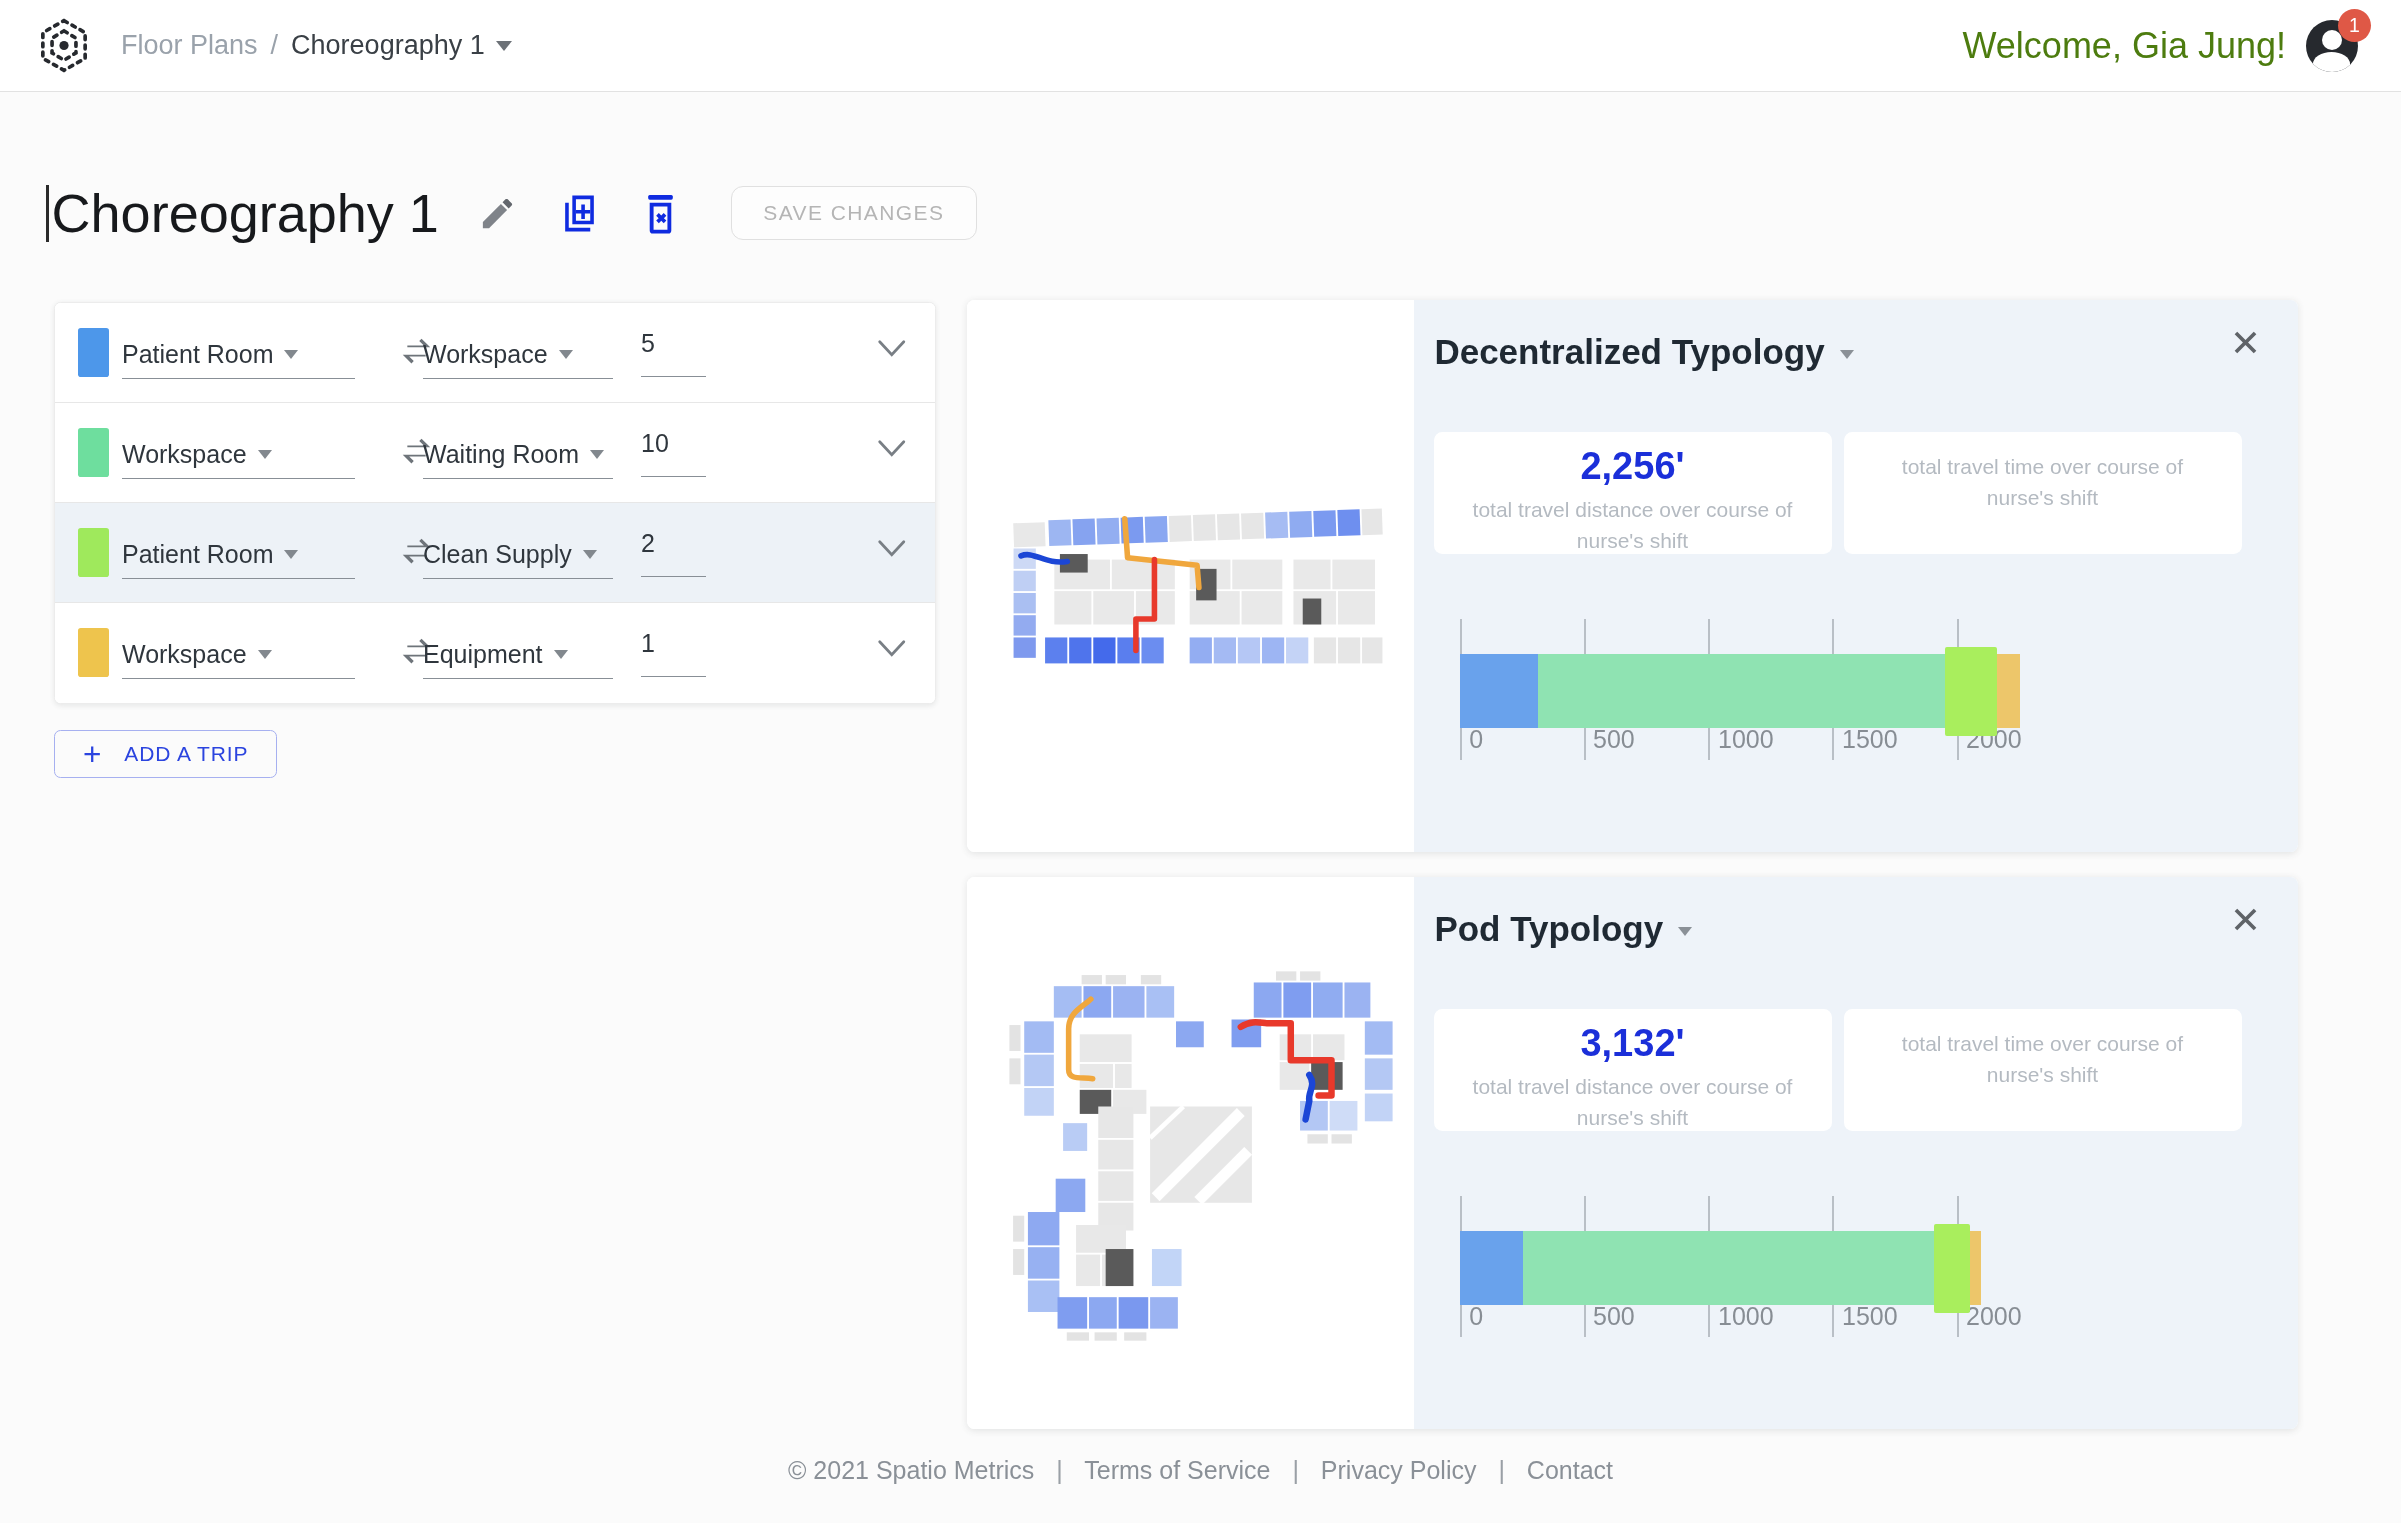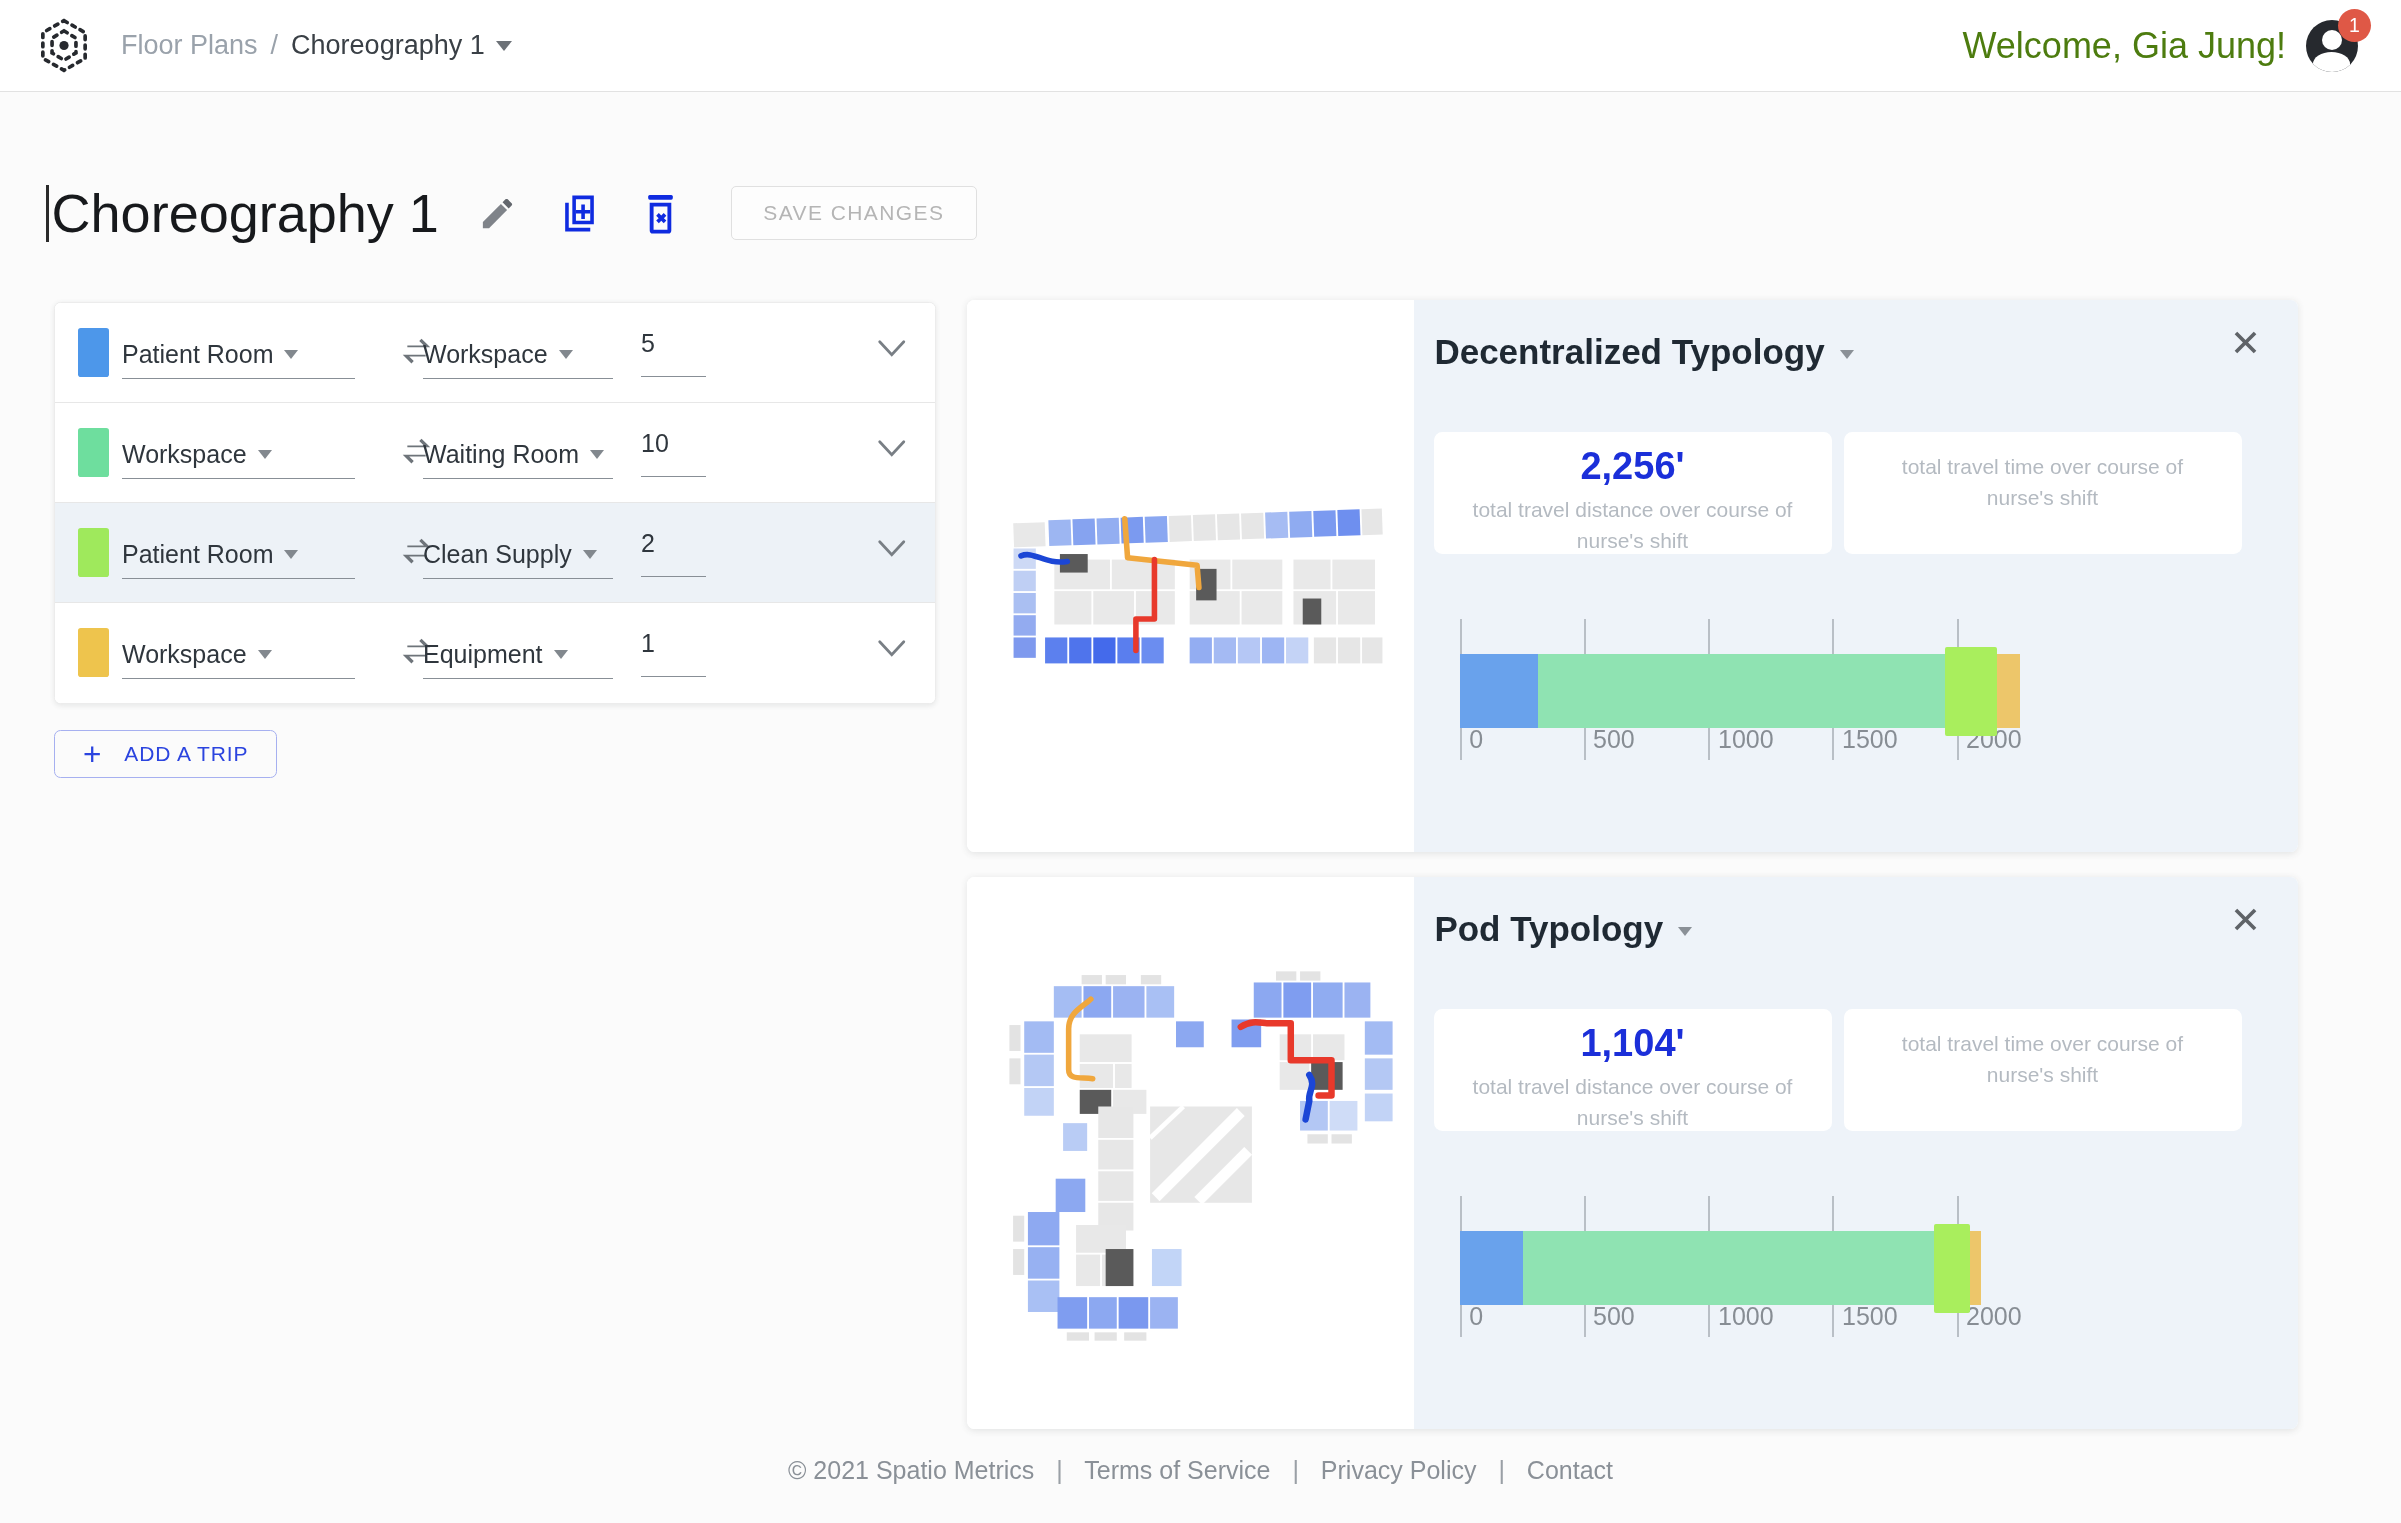--- a/index.html
+++ b/index.html
@@ -27,21 +27,21 @@
 
   
   .title-row { position:absolute; left:46px; top:182px; display:flex; align-items:center; }
   .page-title { display:flex; align-items:center; font-size:54px; color:#17191c; font-weight:400; cursor:text; }
   .text-caret { width:2.8px; height:57px; background:#2b2b2b; margin-right:2.8px; }
   .icon-btn { border:none; background:transparent; cursor:pointer; padding:0; line-height:0; }
   .icon-pencil { margin-left:39px; }
   .icon-dup { margin-left:41px; }
   .icon-trash { margin-left:41px; }
   .save-btn { margin-left:52px; height:54px; padding:0 31.5px; background:#fdfdfd; border:1.9px solid #e0e0e0;
-    border-radius:5px; color:#b5b5b5; font-size:21px; letter-spacing:1.4px; cursor:default; }
+    border-radius:12px; color:#b5b5b5; font-size:21px; letter-spacing:1.4px; cursor:default; }
 
   
   .trips-panel { position:absolute; left:54px; top:302px; width:882px; background:#ffffff;
     border:0.9px solid #ececec; border-radius:6.5px; box-shadow:0 1.9px 5.6px rgba(60,64,67,.10); overflow:hidden; }
   .trip-row { position:relative; height:100px; background:#ffffff; border-bottom:0.9px solid #e7e7e7; cursor:pointer; }
   .trip-row:last-child { border-bottom:none; }
   .trip-row.selected { background:#edf2f7; }
   .swatch { position:absolute; left:23px; top:25px; width:31px; height:49px; border-radius:2.8px; }
   .sel { position:absolute; top:28px; display:flex; align-items:center; justify-content:flex-start;
     border-bottom:1.9px solid #888f96; height:48px; cursor:pointer; }
@@ -431,21 +431,21 @@
     </svg>
   </div>
   <div class="info-pane">
     <div class="card-title">
       <span>Pod Typology</span>
       <span class="caret-down"></span>
     </div>
     <button class="close-btn">✕</button>
     <div class="stats-row">
       <div class="stat-box">
-        <div class="stat-value">1,104'</div>
+        <div class="stat-value">3,132'</div>
         <div class="stat-caption">total travel distance over course of nurse's shift</div>
       </div>
       <div class="stat-box">
         <div class="stat-caption">total travel time over course of nurse's shift</div>
       </div>
     </div>
     <div class="chart">
       <div class="chart-grid">
           <div class="gridline" style="left: 0px;"></div>
           <div class="tick-label" style="left: 9.3px;">0</div>

